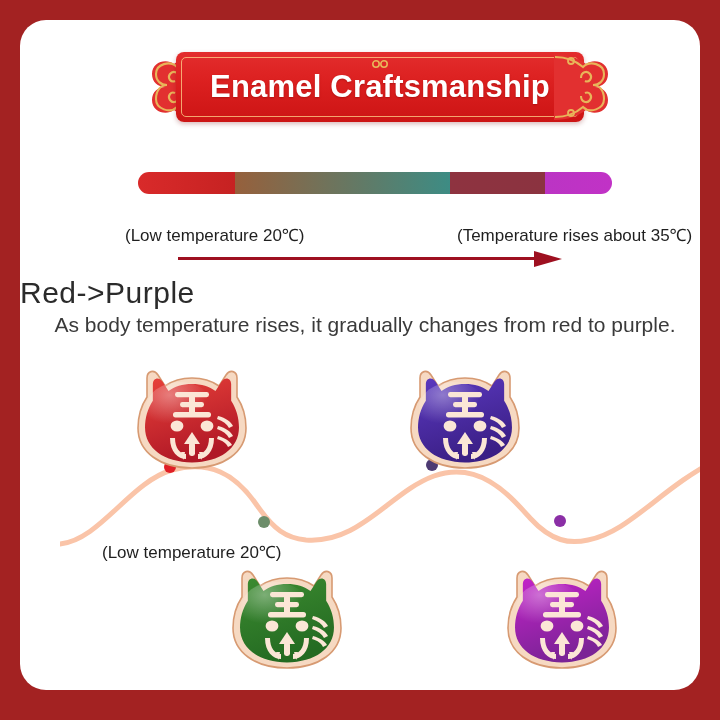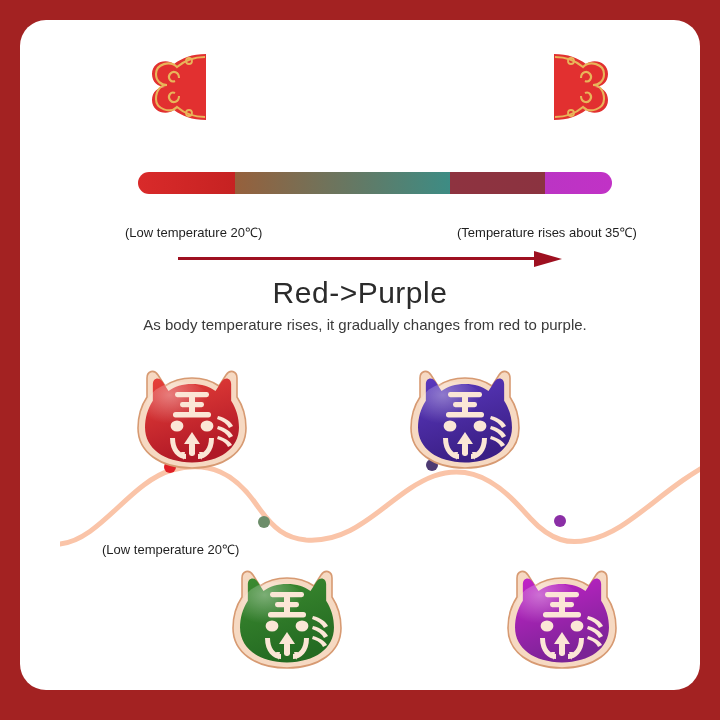--- a/index.html
+++ b/index.html
@@ -41,40 +41,40 @@
             width:22px;height:9px;}
 
   
   .bar{
     position:absolute;left:118px;top:152px;width:474px;height:22px;
     border-radius:11px;overflow:hidden;display:flex;
   }
   .seg{height:100%;}
 
   
-  .cap{position:absolute;font-size:13px;color:#1f1f1f;white-space:nowrap;}
+  .cap{position:absolute;font-size:17px;color:#1f1f1f;white-space:nowrap;}
   .cap-low{left:105px;top:203px;}
   .cap-high{left:437px;top:203px;}
 
   
   .arrow-wrap{position:absolute;left:158px;top:231px;width:384px;height:16px;}
   .arrow-line{position:absolute;left:0;top:6px;width:358px;height:3px;
               background:#9e1020;}
   .arrow-head{position:absolute;right:0;top:0;width:0;height:0;
               border-top:8px solid transparent;border-bottom:8px solid transparent;
               border-left:28px solid #9e1020;}
 
   
   .headline{
-    position:absolute;left:0;right:0;top:256px;text-align:center;
+    position:absolute;left:0;right:0;top:256px;text-align:left;
     font-size:30px;color:#2b2b2b;font-weight:normal;letter-spacing:.5px;
   }
   .sub{
     position:absolute;left:10px;right:0;top:294px;text-align:center;
-    font-size:15px;color:#3a3a3a;line-height:21px;
+    font-size:21px;color:#3a3a3a;line-height:21px;
   }
 
   
   .wave{position:absolute;left:40px;top:432px;width:660px;height:110px;}
 
   
   .pin{position:absolute;width:120px;height:110px;}
   .pin-1{left:112px;top:348px;}
   .pin-2{left:385px;top:348px;}
   .pin-3{left:207px;top:548px;}
@@ -100,20 +100,29 @@
                    C10 37 4 42 4 50 C4 62 18 66 26 60 C34 66 44 70 58 70 Z" fill="#e23030"></path>
           <path d="M57 7 C45 7 36 11 29 17 C22 10 8 14 8 24 C8 31 13 35 19 35
                    C13 35 8 40 8 49 C8 59 22 64 29 57 C36 63 45 67 57 67" fill="none" stroke="#e8b55a" stroke-width="2.1"></path>
           <path d="M31 28 C31 22 25 20 22 24 C19 28 23 33 27 31" fill="none" stroke="#e8b55a" stroke-width="2.1"></path>
           <path d="M31 46 C31 52 25 54 22 50 C19 46 23 41 27 43" fill="none" stroke="#e8b55a" stroke-width="2.1"></path>
           <circle cx="41" cy="11" r="3" fill="none" stroke="#e8b55a" stroke-width="1.8"></circle>
           <circle cx="41" cy="63" r="3" fill="none" stroke="#e8b55a" stroke-width="1.8"></circle>
         </svg>
       </div>
 
+      <div class="banner-plate">
+        <div class="top-knot">
+          <svg width="22" height="9" viewBox="0 0 22 9">
+            <circle cx="7" cy="5" r="3.2" fill="none" stroke="#e8b55a" stroke-width="1.6"></circle>
+            <circle cx="15" cy="5" r="3.2" fill="none" stroke="#e8b55a" stroke-width="1.6"></circle>
+          </svg>
+        </div>
+        <div class="banner-title">Enamel Craftsmanship</div>
+      </div>
 
       <div class="cloud right">
         <svg width="62" height="74" viewBox="0 0 62 74">
           <path d="M58 4 C44 4 34 8 26 14 C18 8 4 12 4 24 C4 32 10 37 17 37
                    C10 37 4 42 4 50 C4 62 18 66 26 60 C34 66 44 70 58 70 Z" fill="#e23030"></path>
           <path d="M57 7 C45 7 36 11 29 17 C22 10 8 14 8 24 C8 31 13 35 19 35
                    C13 35 8 40 8 49 C8 59 22 64 29 57 C36 63 45 67 57 67" fill="none" stroke="#e8b55a" stroke-width="2.1"></path>
           <path d="M31 28 C31 22 25 20 22 24 C19 28 23 33 27 31" fill="none" stroke="#e8b55a" stroke-width="2.1"></path>
           <path d="M31 46 C31 52 25 54 22 50 C19 46 23 41 27 43" fill="none" stroke="#e8b55a" stroke-width="2.1"></path>
           <circle cx="41" cy="11" r="3" fill="none" stroke="#e8b55a" stroke-width="1.8"></circle>

